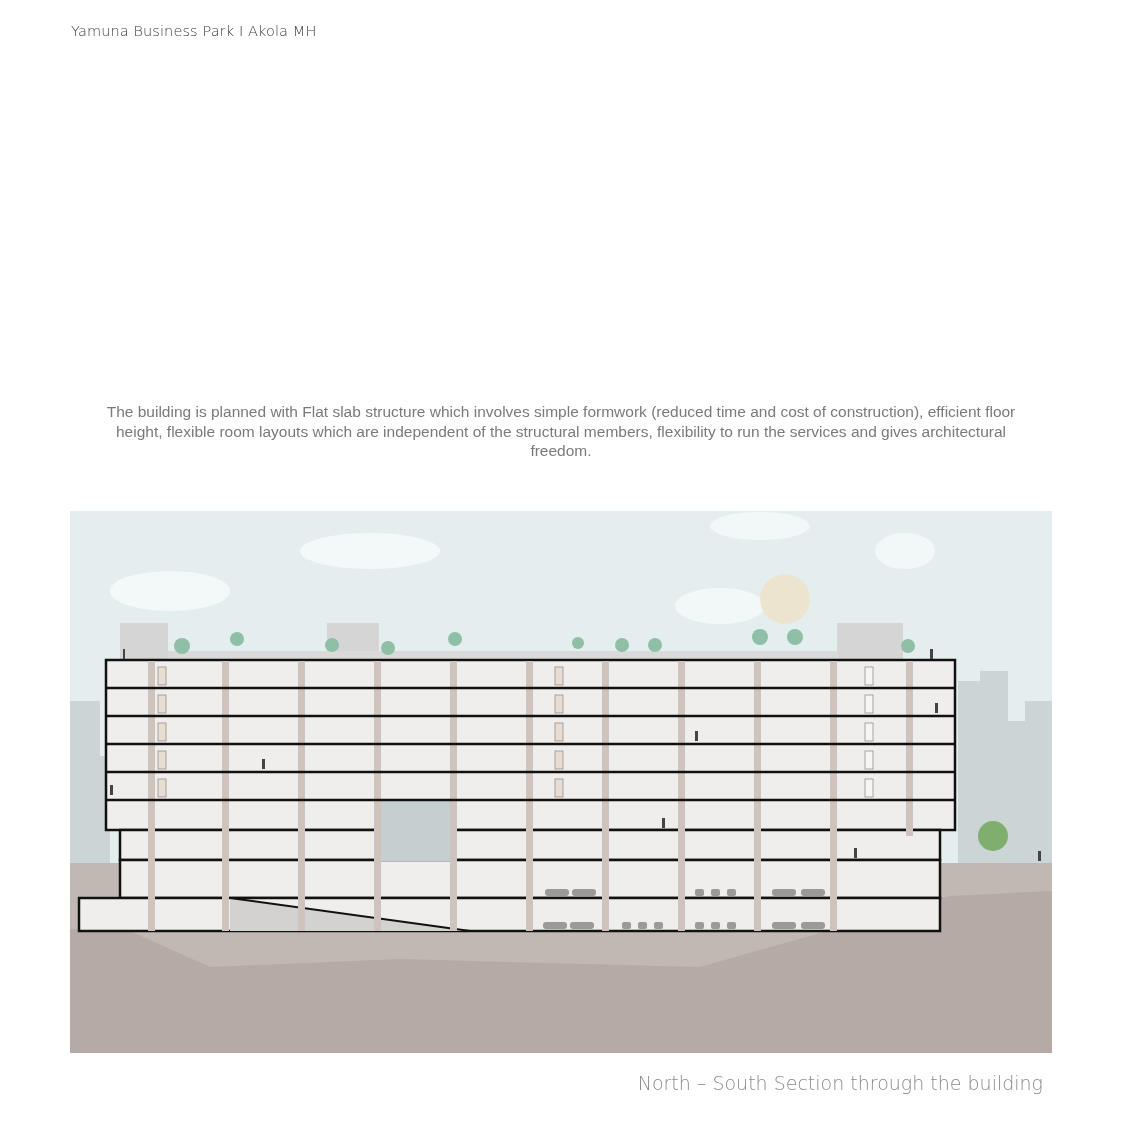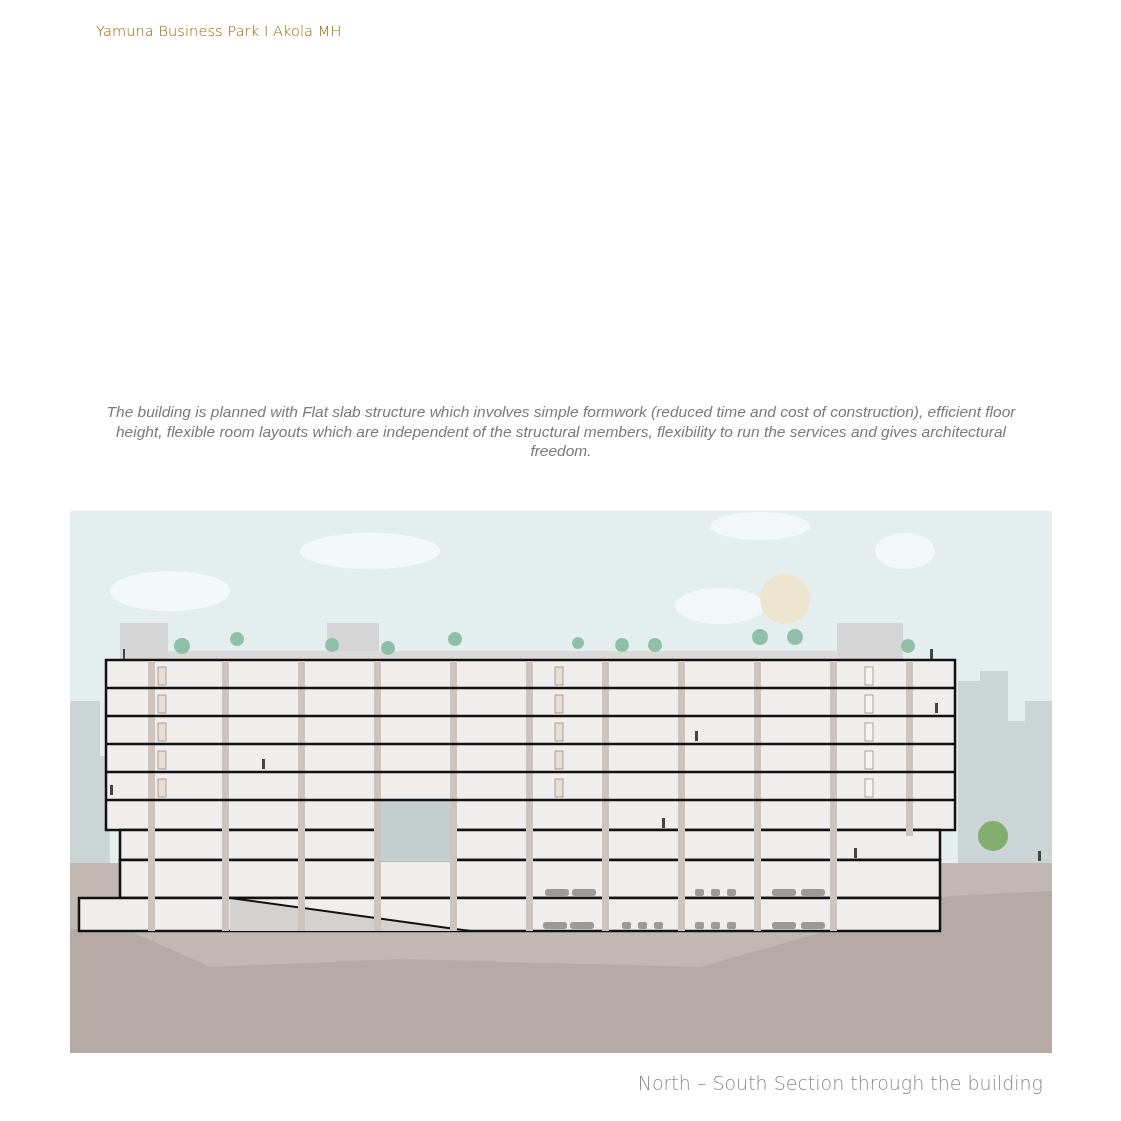--- a/index.html
+++ b/index.html
@@ -1,18 +1,18 @@
 <!DOCTYPE html>
 <html><head>
 <meta charset="utf-8">
 <style>
   html, body { margin:0; padding:0; background:#ffffff; }
   body { width:1121px; height:1121px; position:relative; overflow:hidden; font-family:"Liberation Sans", sans-serif; }
-  .header-title { position:absolute; left:96px; top:23px; font-family:"DejaVu Sans", sans-serif; font-size:14.5px; color:#a16207; letter-spacing:0.1px; font-weight:300; }
-  .description { position:absolute; left:90px; top:402px; width:942px; text-align:center; font-style:italic; font-size:15.5px; line-height:19.5px; color:#7a7a7a; font-family:"Liberation Sans", sans-serif; }
+  .header-title { position:absolute; left:71px; top:23px; font-family:"DejaVu Sans", sans-serif; font-size:14.5px; color:#404040; letter-spacing:0.1px; font-weight:300; }
+  .description { position:absolute; left:90px; top:402px; width:942px; text-align:center; font-size:15.5px; line-height:19.5px; color:#7a7a7a; font-family:"Liberation Sans", sans-serif; }
   .drawing { position:absolute; left:70px; top:511px; width:982px; height:542px; }
   .caption { position:absolute; right:78px; top:1072px; font-family:"DejaVu Sans", sans-serif; font-size:19px; color:#8a8a8a; font-weight:300; }
 </style>
 </head>
 <body>
 
 <div class="header-title">Yamuna Business Park I Akola MH</div>
 
 <div class="description">The building is planned with Flat slab structure which involves simple formwork (reduced time and cost of construction), efficient floor height, flexible room layouts which are independent of the structural members, flexibility to run the services and gives architectural freedom.</div>
 

